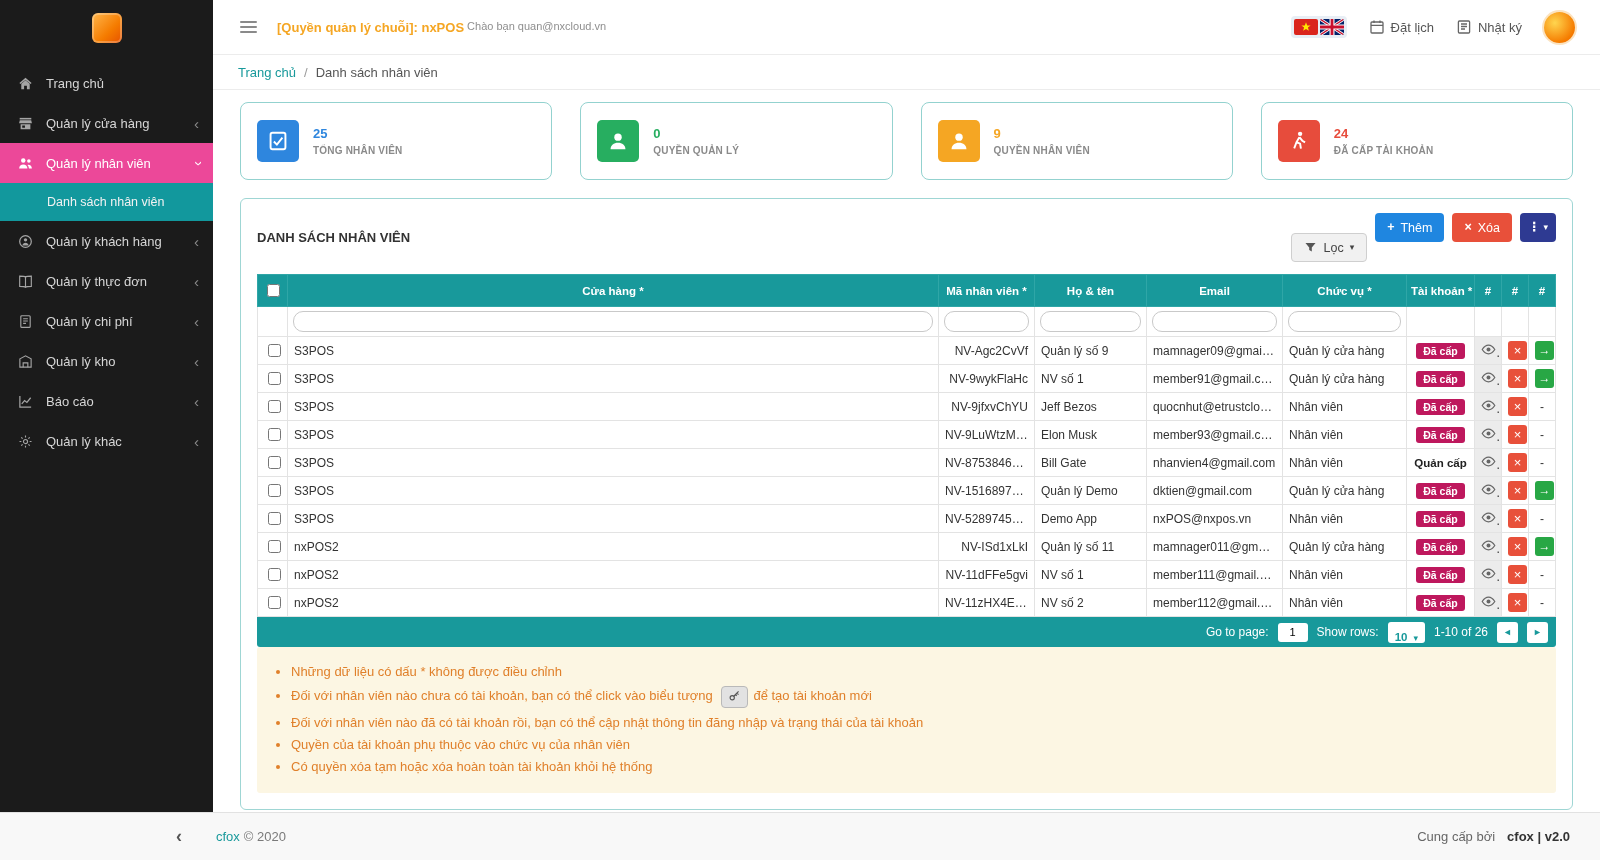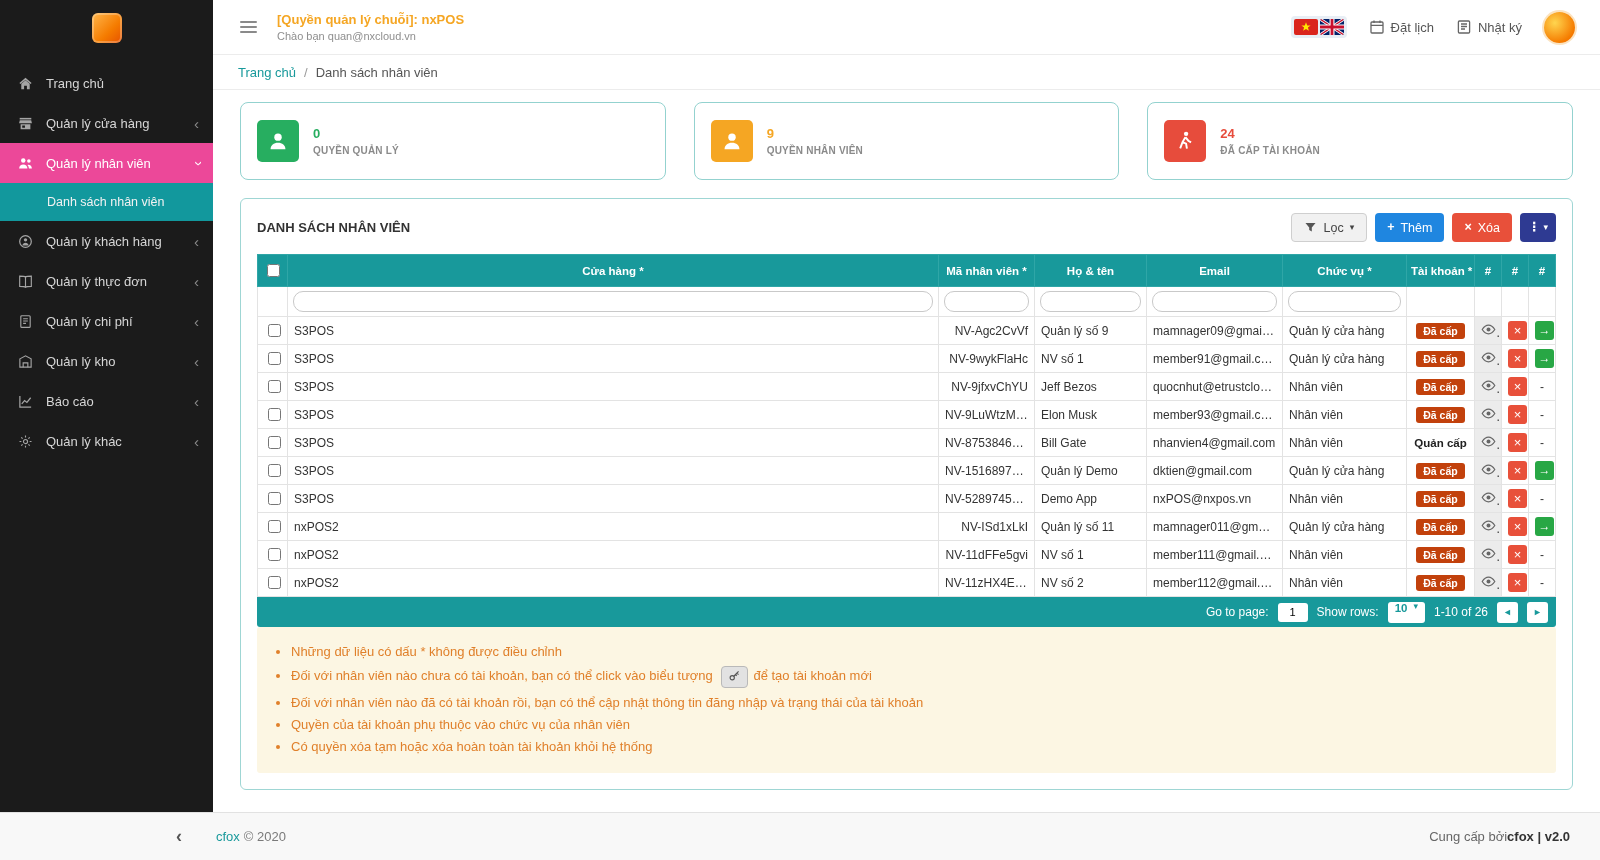--- a/index.html
+++ b/index.html
@@ -26,21 +26,21 @@
   .sub-item { height:38px; display:flex; align-items:center; padding-left:47px;
     color:#f2f2f2; font-size:12.5px; background:#045a60; cursor:pointer; }
   .sub-item.active { background:#12989d; }
 
   
   .main { flex:1; min-width:0; display:flex; flex-direction:column; background:#fff; }
   .topbar { height:55px; border-bottom:1px solid #ececec; display:flex; align-items:center;
     padding:0 25px; gap:18px; flex-shrink:0; }
   .hamburger { display:flex; flex-direction:column; gap:3px; cursor:pointer; padding:4px 2px; }
   .hamburger span { width:17px; height:2px; background:#8a8a8a; border-radius:1px; }
-  .title-block { display:flex; flex-direction:column; gap:3px; }
+  .title-block { display:flex; flex-direction:row; gap:3px; }
   .app-title { color:#f5a623; font-weight:bold; font-size:13px; }
   .greeting { color:#8f8f8f; font-size:11px; }
   .top-right { margin-left:auto; display:flex; align-items:center; gap:22px; }
   .flags { display:flex; gap:2px; background:#e8eef5; padding:3px; border-radius:4px; }
   .flag { width:24px; height:16px; border-radius:2px; overflow:hidden; display:flex; cursor:pointer; }
   .flag svg { width:24px; height:16px; display:block; }
   .top-link { display:flex; align-items:center; gap:6px; color:#555; font-size:13px; cursor:pointer; }
   .top-link .icon { display:flex; color:#666; }
   .top-link .icon svg { width:16px; height:16px; }
   .avatar { width:31px; height:31px; border-radius:50%; cursor:pointer;
@@ -65,77 +65,77 @@
   .stat-label { font-size:10px; font-weight:bold; color:#8a8a8a; margin-top:4px; letter-spacing:.2px; }
 
   
   .panel { border:1px solid #9fd6d4; border-radius:6px; padding:14px 16px 16px; }
   .panel-head { display:flex; align-items:center; margin-bottom:12px; }
   .panel-title { font-size:13px; font-weight:bold; color:#333; margin:0; }
   .panel-actions { margin-left:auto; display:flex; gap:8px; }
   .btn { height:29px; border:none; border-radius:4px; font-size:12.5px; display:inline-flex;
     align-items:center; gap:6px; padding:0 12px; cursor:pointer; font-family:inherit; }
   .btn .icon { display:flex; } .btn .icon svg { width:13px; height:13px; }
-  .btn-filter { background:#f1f1f1; border:1px solid #cfcfcf; color:#444; }
+  .btn-filter { background:#f1f1f1; border:1px solid #cfcfcf; color:#444;margin-top:20px; }
   .btn-add { background:#1f86e0; color:#fff; }
   .btn-del { background:#e8503a; color:#fff; }
   .btn-more { background:#2e3a92; color:#fff; width:36px; padding:0; justify-content:center; gap:3px; }
   .caret { font-size:9px; line-height:1; }
   .glyph { font-weight:bold; line-height:1; }
 
   
   .emp-table { width:100%; border-collapse:collapse; table-layout:fixed; font-size:12px; }
   .emp-table th { background:#18999b; color:#fff; font-size:11.5px; font-weight:bold;
     padding:6px 4px; border:1px solid #2fa6a7; text-align:center; overflow:hidden; white-space:nowrap; }
   .filter-row td { padding:4px 5px; border:1px solid #e3e3e3; }
   .filter-input { width:100%; height:21px; border:1px solid #c9c9c9; border-radius:10px;
     padding:0 9px; font-size:11px; font-family:inherit; outline:none; }
   .td { border:1px solid #e3e3e3; padding:4px 6px; color:#333; white-space:nowrap;
     overflow:hidden; text-overflow:ellipsis; height:27px; }
   .td.c { text-align:center; } .td.r { text-align:right; }
-  .badge { background:#c2410c; color:#fff; font-size:10.5px; font-weight:bold;
+  .badge { background:#be185d; color:#fff; font-size:10.5px; font-weight:bold;
     padding:2px 7px; border-radius:3px; display:inline-block; }
   .nobadge { font-weight:bold; font-size:11.5px; color:#222; }
   .eye-cell { background:#ececec; }
   .eye-btn { background:transparent; border:none; cursor:pointer; padding:0; display:inline-flex; }
   .eye-btn svg { width:15px; height:15px; }
   .del-btn { width:19px; height:19px; background:#e8503a; color:#fff; border:none; border-radius:3px;
     font-size:13px; line-height:17px; cursor:pointer; padding:0; }
   .export-btn { width:19px; height:19px; background:#28a745; color:#fff; border:none; border-radius:3px;
     font-size:12px; line-height:17px; cursor:pointer; padding:0; font-weight:bold; }
   .dash { color:#333; }
 
   
   .pagi { background:#18999b; height:30px; display:flex; align-items:center; justify-content:flex-end;
     gap:9px; color:#fff; font-size:12px; padding:0 8px; border-radius:0 0 3px 3px; }
   .page-input { width:30px; height:19px; border:none; border-radius:3px; text-align:center;
     font-size:11px; font-family:inherit; outline:none; }
   .rows-select { background:#fff; color:#18999b; height:21px; border-radius:3px; display:flex;
-    align-items:flex-start; gap:6px; padding:0 7px; font-size:11.5px; font-weight:bold; cursor:pointer; }
+    align-items:flex-end; gap:6px; padding:0 7px; font-size:11.5px; font-weight:bold; cursor:pointer; }
   .nav-btn { width:21px; height:21px; background:#fff; color:#18999b; border:none; border-radius:3px;
     font-size:9px; cursor:pointer; padding:0; }
 
   
   .notes-title { color:#f1a13b; font-size:15px; font-weight:normal; margin:16px 0 9px; }
   .notes-box { background:#fcf6e3; border-radius:3px; padding:10px 16px 12px; }
   .notes-box ul { margin:0; padding-left:18px; }
   .notes-box li { color:#e0802b; font-size:13px; margin:7px 0; }
   .key-btn { display:inline-flex; width:27px; height:22px; background:#e2e2e2; border:1px solid #b9b9b9;
     border-radius:4px; align-items:center; justify-content:center; vertical-align:middle; margin:0 5px; cursor:pointer; }
   .key-btn svg { width:13px; height:13px; }
 
   
   .footer { height:48px; background:#f8f8f8; border-top:1px solid #e2e2e2; display:flex;
     align-items:center; flex-shrink:0; }
   .footer-collapse { margin-left:176px; color:#555; font-size:18px; font-weight:bold; cursor:pointer; }
   .footer-brand { margin-left:34px; font-size:13px; color:#7a7a7a; }
   .footer-brand .brand { color:#18999b; cursor:pointer; }
   .footer-brand .rest { margin-left:4px;margin-top:19px; }
   .footer-right { margin-left:auto; margin-right:30px; font-size:13px; color:#666; }
-  .footer-right b { color:#333; margin-left:0; }
+  .footer-right b { color:#333; margin-left:12px; }
 </style>
 </head>
 <body>
 
 <div class="app">
   <div class="main-row">
 
     <aside class="sidebar">
       <div class="logo-wrap">
         <div class="logo"></div>
@@ -294,20 +294,32 @@
       </header>
 
       <div class="breadcrumb">
         <span class="bc-home">Trang chủ</span>
         <span class="bc-sep">/</span>
         <span class="bc-current">Danh sách nhân viên</span>
       </div>
 
       <div class="content">
         <div class="stats-row">
+  <div class="stat-card">
+    <div class="stat-icon" style="background:#2e86de">
+                <svg viewBox="0 0 16 16" fill="none" stroke="#fff" stroke-width="1.4">
+                  <rect x="2.6" y="2" width="10.8" height="12" rx="1.4"></rect>
+                  <path d="M5 8.4 7.2 10.6 11.2 5.6"></path>
+                </svg>
+              </div>
+    <div>
+      <div class="stat-value" style="color:#2e86de">25</div>
+      <div class="stat-label">TỔNG NHÂN VIÊN</div>
+    </div>
+  </div>
   <div class="stat-card">
     <div class="stat-icon" style="background:#27ae60">
                 <svg viewBox="0 0 16 16" fill="#fff">
                   <circle cx="8" cy="5.2" r="2.7"></circle>
                   <path d="M2.6 14c0-3.1 2.3-4.8 5.4-4.8s5.4 1.7 5.4 4.8Z"></path>
                 </svg>
               </div>
     <div>
       <div class="stat-value" style="color:#27ae60">0</div>
       <div class="stat-label">QUYỀN QUẢN LÝ</div>

